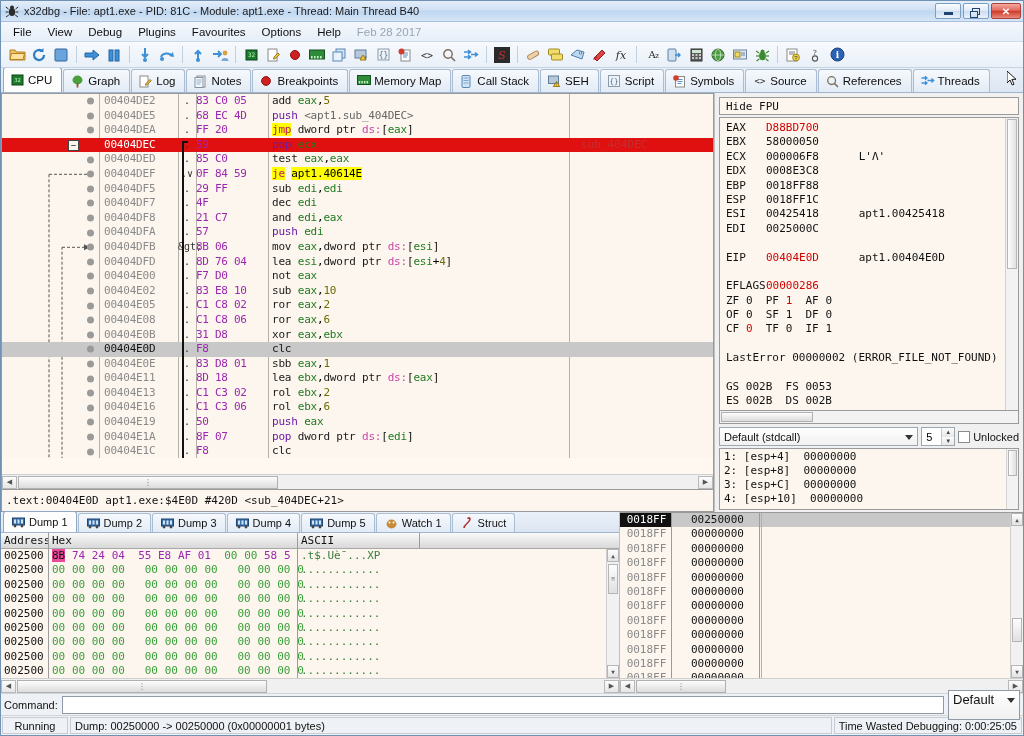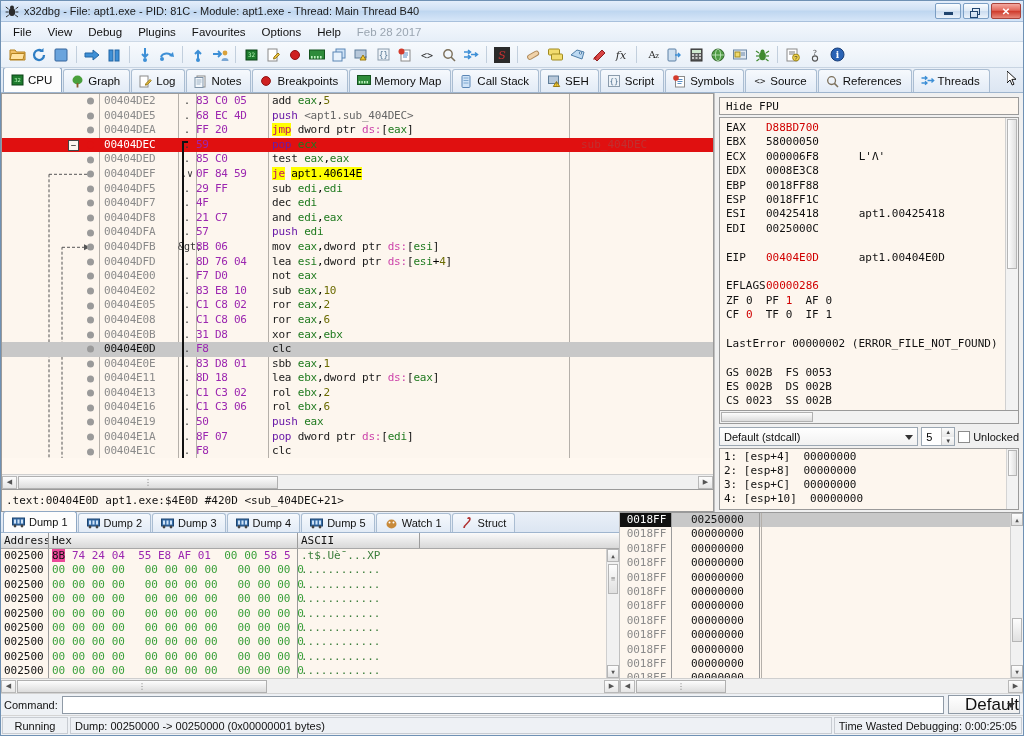--- a/index.html
+++ b/index.html
@@ -317,23 +317,23 @@
   .cmdbar {
     flex: 0 0 22px; height: 22px; display:flex; align-items:center;
     background:#eef1f5; padding: 0 3px; gap:4px;
     border-top:1px solid #d4d4d4;
   }
   .cmd-label { font-size:11px; color:#111; }
   .cmd-input {
     flex:1 1 auto; height:18px; background:#fff; border:1px solid #8f9aa6;
     font-size:11px; color:#111; padding-left:3px; line-height:16px;
   }
-  .cmd-combo { width:72px; height:19px; border:1px solid #8f9aa6;
+  .cmd-combo { width:72px; height:30px; border:1px solid #8f9aa6;
      background:linear-gradient(to bottom,#ffffff,#f0f0f0); position:relative;
-     font-size:17px; color:#111; padding-left:16px; line-height:17px;}
+     font-size:13px; color:#111; padding-left:4px; line-height:17px;}
   .cmd-combo .arrow { position:absolute;right:4px;top:7px;width:0;height:0;
      border-left:4px solid transparent;border-right:4px solid transparent;border-top:5px solid #333;}
 
   
   .statusbar {
     flex: 0 0 20px; height:20px; display:flex; align-items:stretch;
     background:#eef1f5; border-top:1px solid #d4d4d4; font-size:11px; color:#111;
   }
   .sb-cell { border:1px solid #c8ccd2; margin:1px 1px; display:flex;align-items:center;padding:0 4px;
     background:#eef1f5;}
@@ -1069,20 +1069,21 @@
             <div class="rline"><span class="rname">EDX</span><span class="rval">0008E3C8</span></div>
             <div class="rline"><span class="rname">EBP</span><span class="rval">0018FF88</span></div>
             <div class="rline"><span class="rname">ESP</span><span class="rval">0018FF1C</span></div>
             <div class="rline"><span class="rname">ESI</span><span class="rval">00425418</span><span class="rcmt">&nbsp;&nbsp;&nbsp;&nbsp;&nbsp;&nbsp;apt1.00425418</span></div>
             <div class="rline"><span class="rname">EDI</span><span class="rval">0025000C</span></div>
             <div class="rline">&nbsp;</div>
             <div class="rline"><span class="rname">EIP</span><span class="rval-red">00404E0D</span><span class="rcmt">&nbsp;&nbsp;&nbsp;&nbsp;&nbsp;&nbsp;apt1.00404E0D</span></div>
             <div class="rline">&nbsp;</div>
             <div class="rline"><span class="rname">EFLAGS</span><span class="rval-red">00000286</span></div>
             <div class="rline">ZF <span class="rval">0</span>  PF <span class="flag1">1</span>  AF <span class="rval">0</span></div>
+            <div class="rline">OF <span class="rval">0</span>  SF <span class="rval">1</span>  DF <span class="rval">0</span></div>
             <div class="rline">CF <span class="flag1">0</span>  TF <span class="rval">0</span>  IF <span class="rval">1</span></div>
             <div class="rline">&nbsp;</div>
             <div class="rline">LastError 00000002 (ERROR_FILE_NOT_FOUND)</div>
             <div class="rline">&nbsp;</div>
             <div class="rline">GS 002B  FS 0053</div>
             <div class="rline">ES 002B  DS 002B</div>
             <div class="rline">CS 0023  SS 002B</div>
           </div>
         <div class="reg-vscroll">
           <div class="reg-vthumb"></div>

